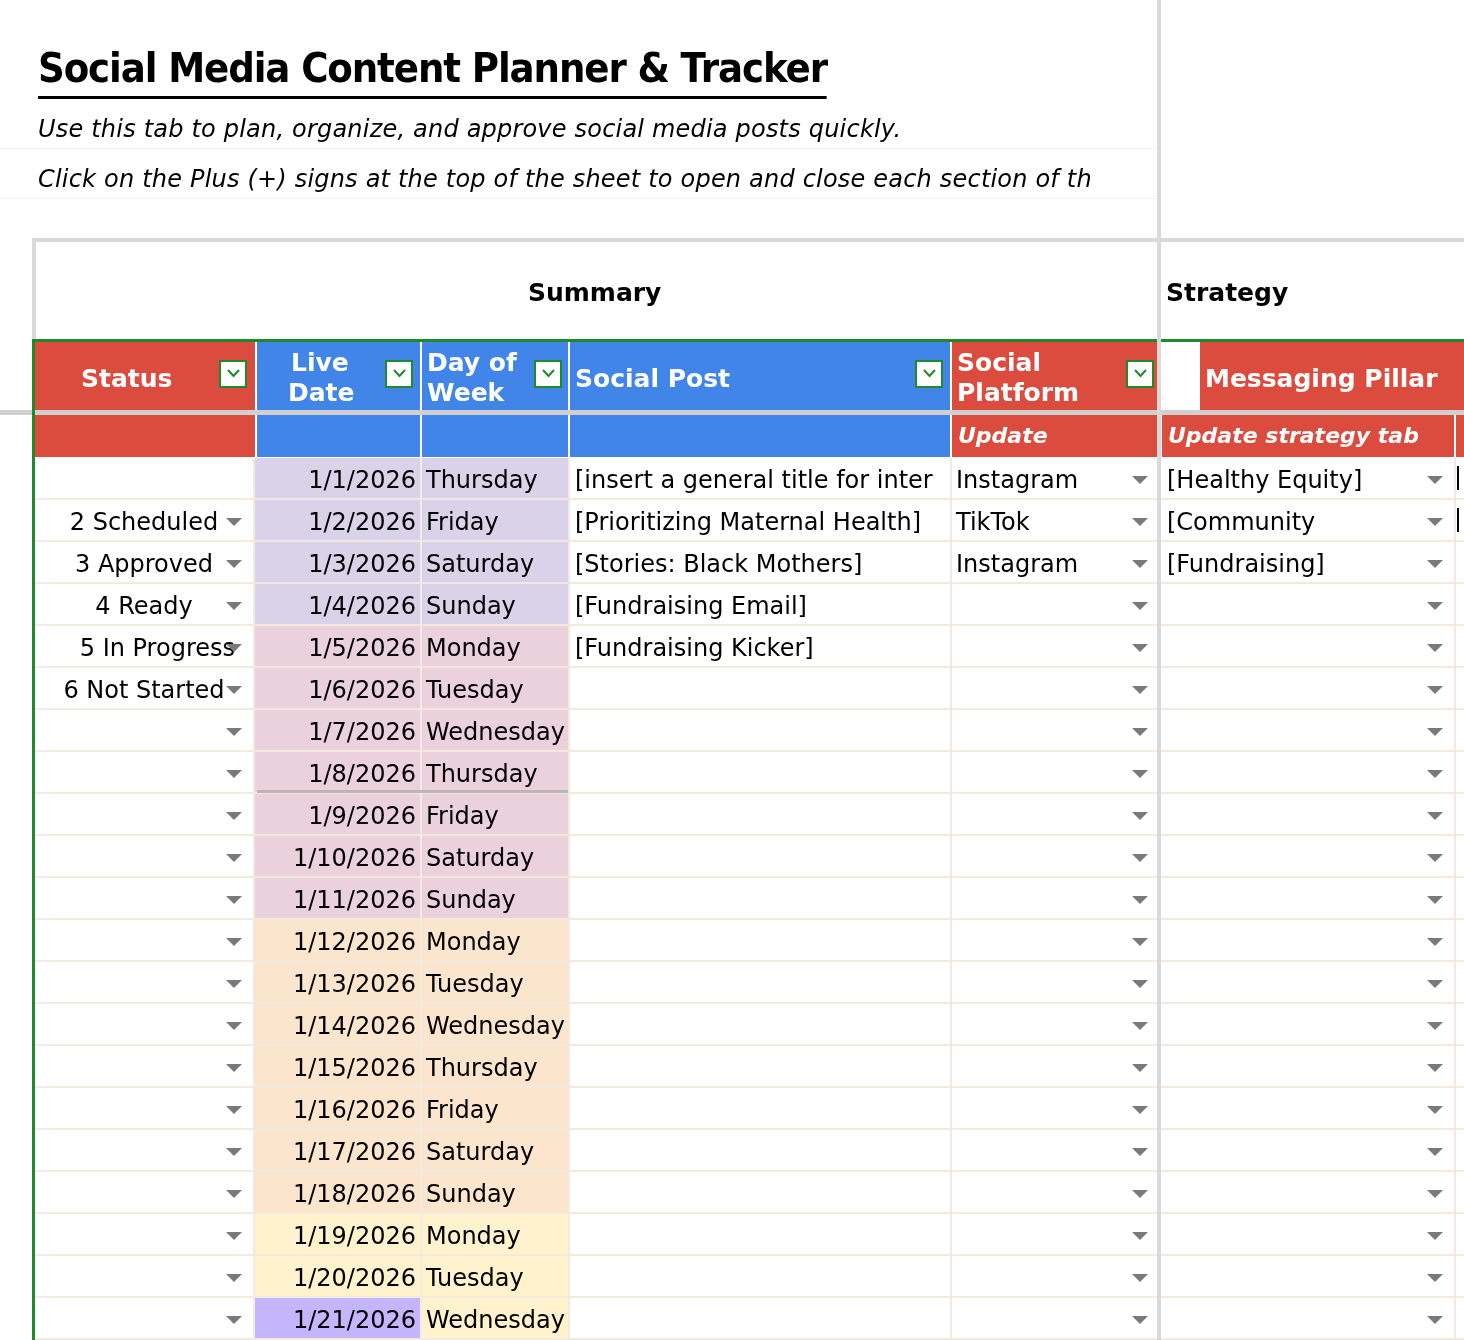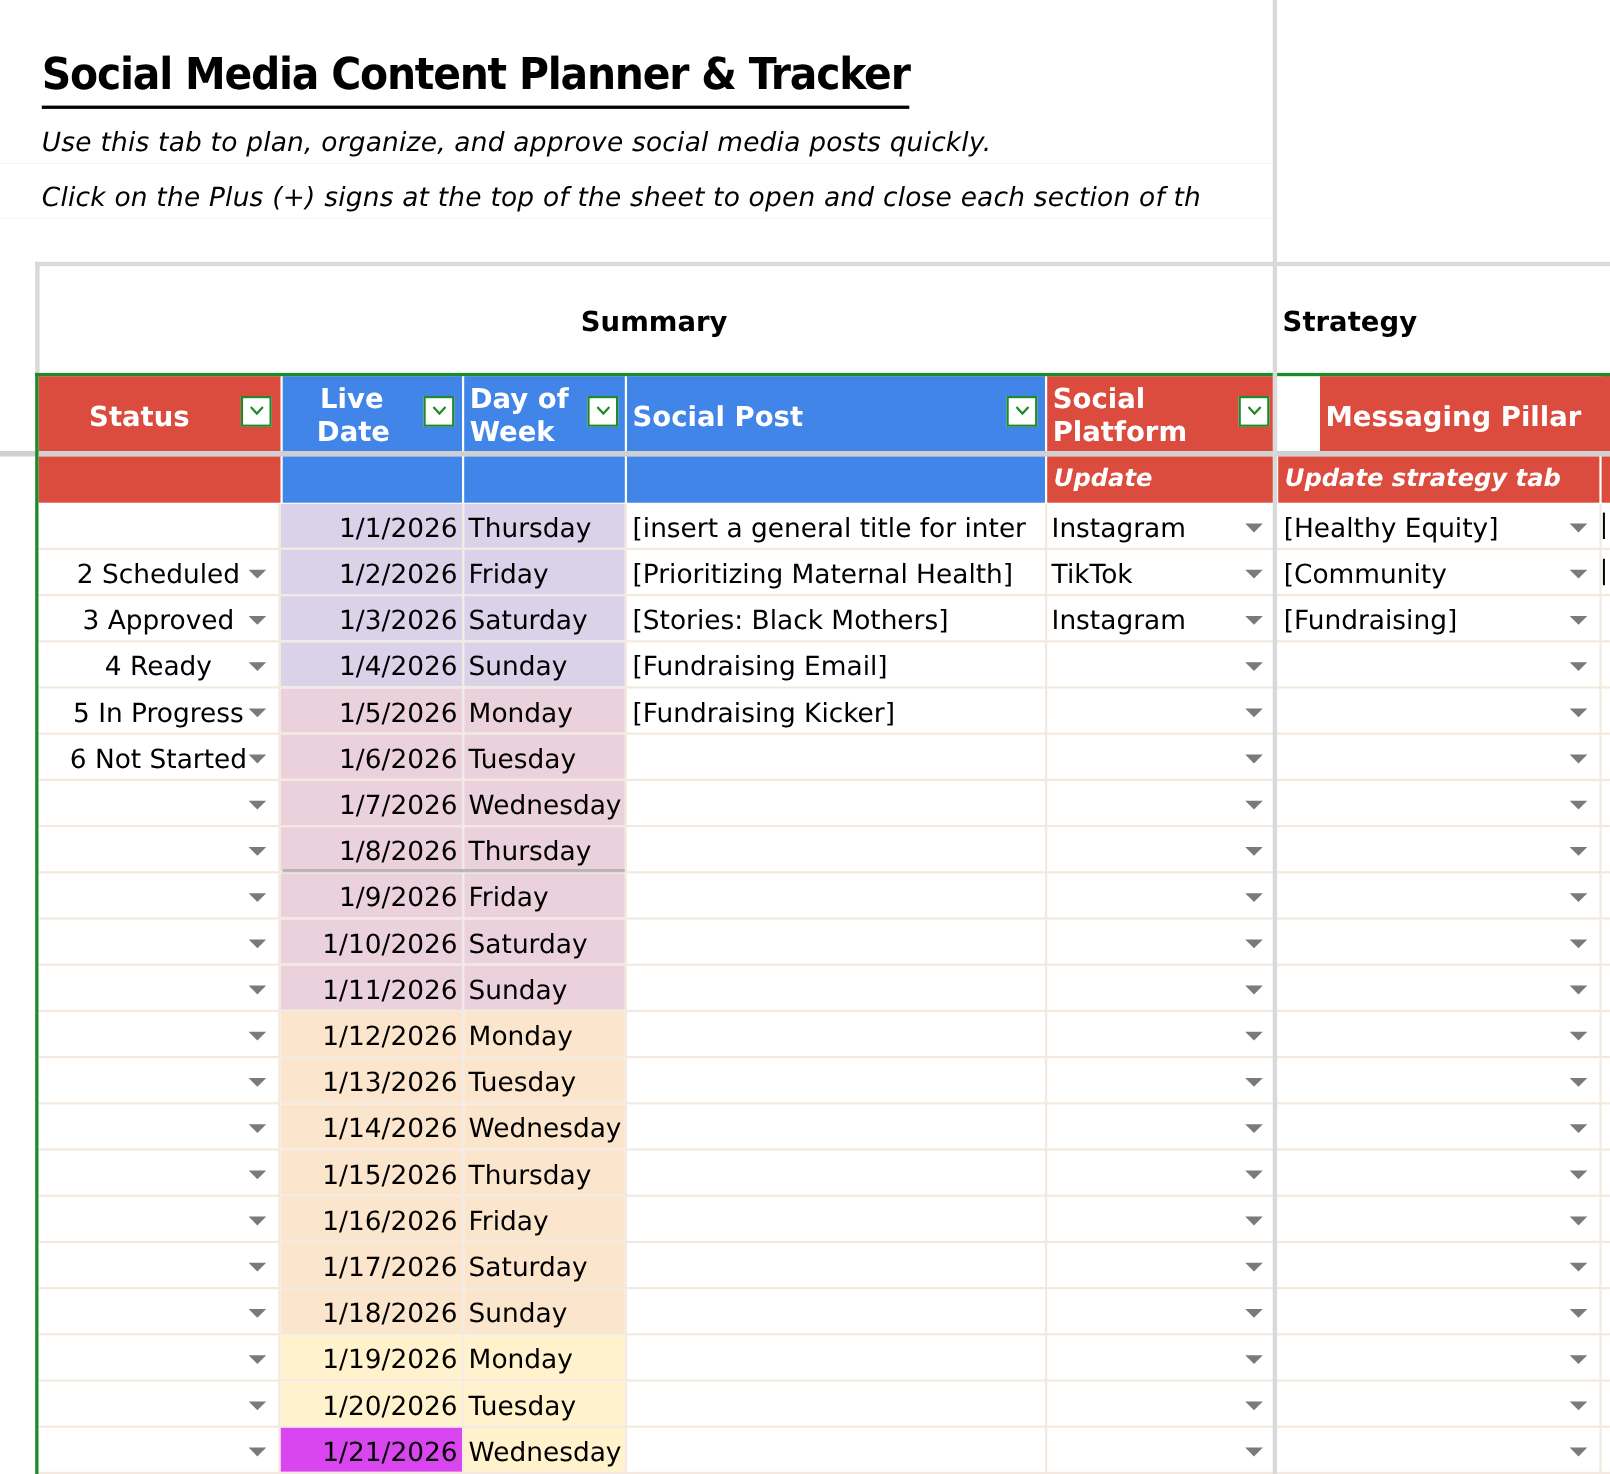--- a/index.html
+++ b/index.html
@@ -203,21 +203,21 @@
     <div class="cell c-pillar"><span></span><span class="dd" style="left:264px"></span></div>
     <div class="cell c-next"></div>
     <div class="colsep" style="left:218px"></div>
     <div class="colsep" style="left:385px;background:#f3ebe6"></div>
     <div class="colsep" style="left:533px"></div>
     <div class="colsep" style="left:915px"></div>
     <div class="colsep" style="left:1419px"></div>
     <div class="rowline"></div>
   </div>
     <div class="row" style="top: 626px;">
-    <div class="cell c-status"><span style="display:inline-block;width:182px;text-align:center">5 In Progress</span><span class="dd" style="left:191px"></span></div>
+    <div class="cell c-status"><span style="display:inline-block;width:182px;text-align:right">5 In Progress</span><span class="dd" style="left:191px"></span></div>
     <div class="cell c-date" style="background:#ead1dc">1/5/2026</div>
     <div class="cell c-day" style="background:#ead1dc">Monday</div>
     <div class="cell c-post">[Fundraising Kicker]</div>
     <div class="cell c-plat"><span></span><span class="dd" style="left:180px"></span></div>
     <div class="cell c-pillar"><span></span><span class="dd" style="left:264px"></span></div>
     <div class="cell c-next"></div>
     <div class="colsep" style="left:218px"></div>
     <div class="colsep" style="left:385px;background:#f3ebe6"></div>
     <div class="colsep" style="left:533px"></div>
     <div class="colsep" style="left:915px"></div>
@@ -444,21 +444,21 @@
     <div class="cell c-next"></div>
     <div class="colsep" style="left:218px"></div>
     <div class="colsep" style="left:385px;background:#f3ebe6"></div>
     <div class="colsep" style="left:533px"></div>
     <div class="colsep" style="left:915px"></div>
     <div class="colsep" style="left:1419px"></div>
     <div class="rowline"></div>
   </div>
     <div class="row" style="top: 1298px;">
     <div class="cell c-status"><span style="display:inline-block;width:182px;text-align:center"></span><span class="dd" style="left:191px"></span></div>
-    <div class="cell c-date" style="background:#d946ef">1/21/2026</div>
+    <div class="cell c-date" style="background:#c4b5fd">1/21/2026</div>
     <div class="cell c-day" style="background:#fff2cc">Wednesday</div>
     <div class="cell c-post"></div>
     <div class="cell c-plat"><span></span><span class="dd" style="left:180px"></span></div>
     <div class="cell c-pillar"><span></span><span class="dd" style="left:264px"></span></div>
     <div class="cell c-next"></div>
     <div class="colsep" style="left:218px"></div>
     <div class="colsep" style="left:385px;background:#f3ebe6"></div>
     <div class="colsep" style="left:533px"></div>
     <div class="colsep" style="left:915px"></div>
     <div class="colsep" style="left:1419px"></div>

